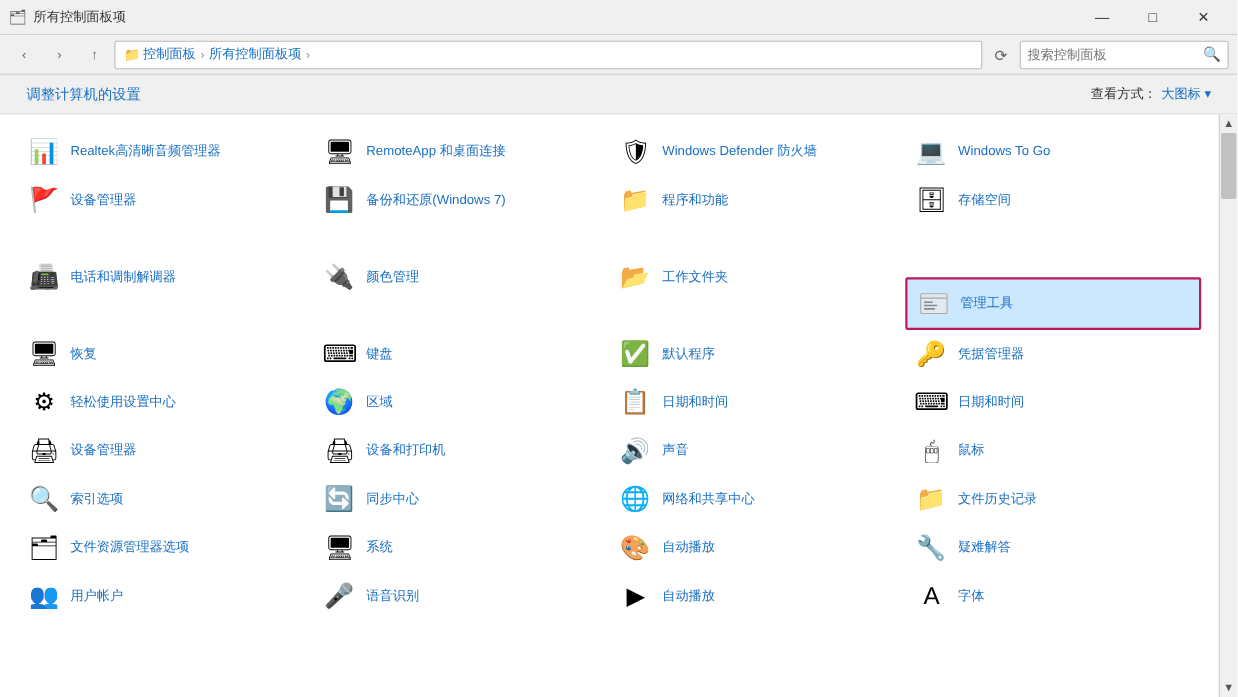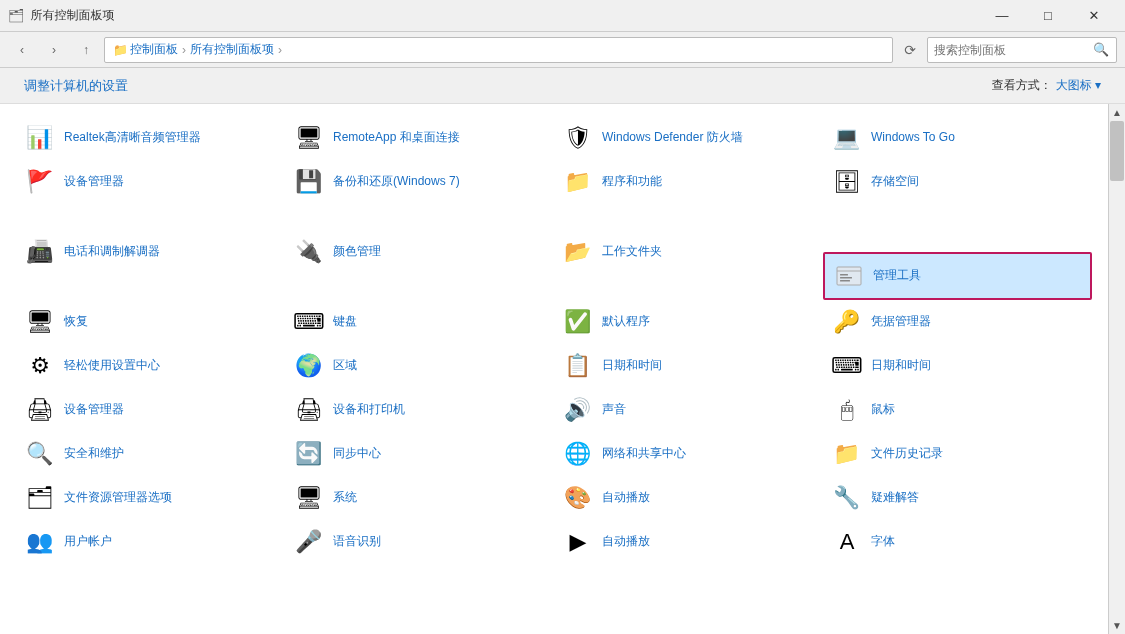--- a/index.html
+++ b/index.html
@@ -358,21 +358,21 @@
         <div class="grid-item">
           <div class="item-icon" style="font-size: 22px;">🔊</div>
           <div class="item-label">声音</div>
         </div>
         <div class="grid-item">
           <div class="item-icon" style="font-size: 22px;">🖱</div>
           <div class="item-label">鼠标</div>
         </div>
         <div class="grid-item">
           <div class="item-icon" style="font-size: 22px;">🔍</div>
-          <div class="item-label">安全和维护</div>
+          <div class="item-label">索引选项</div>
         </div>
         <div class="grid-item">
           <div class="item-icon" style="font-size: 22px;">🔄</div>
           <div class="item-label">同步中心</div>
         </div>
         <div class="grid-item">
           <div class="item-icon" style="font-size: 22px;">🌐</div>
           <div class="item-label">网络和共享中心</div>
         </div>
         <div class="grid-item">

